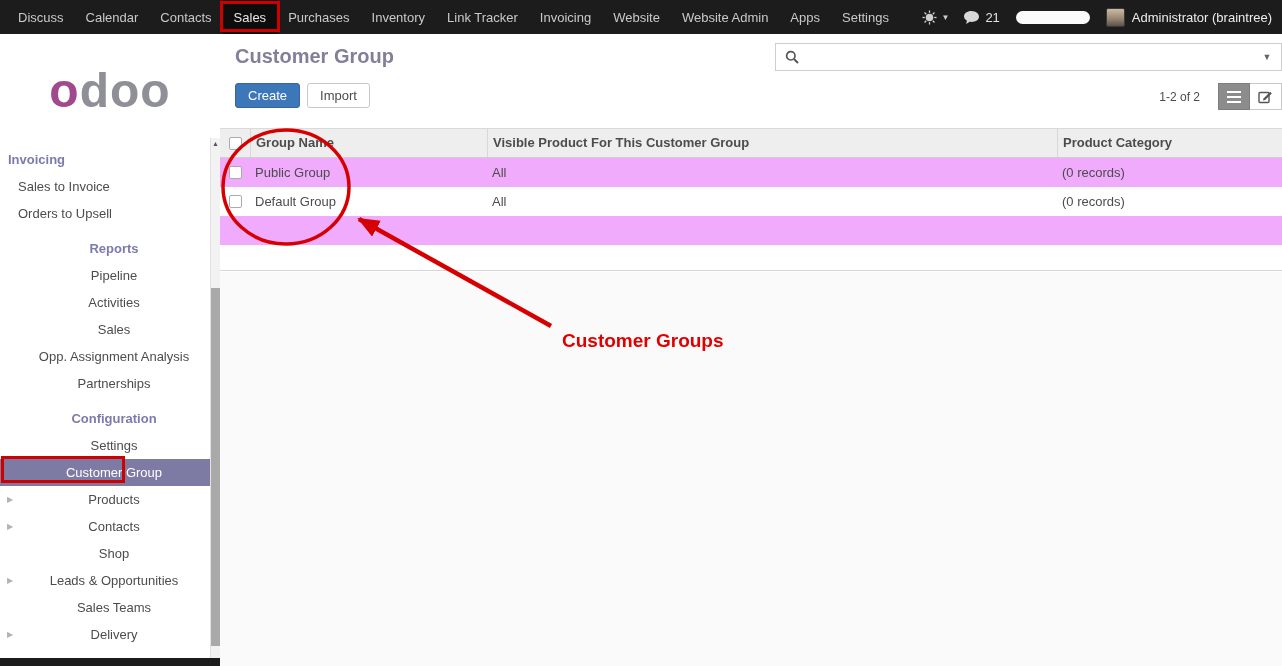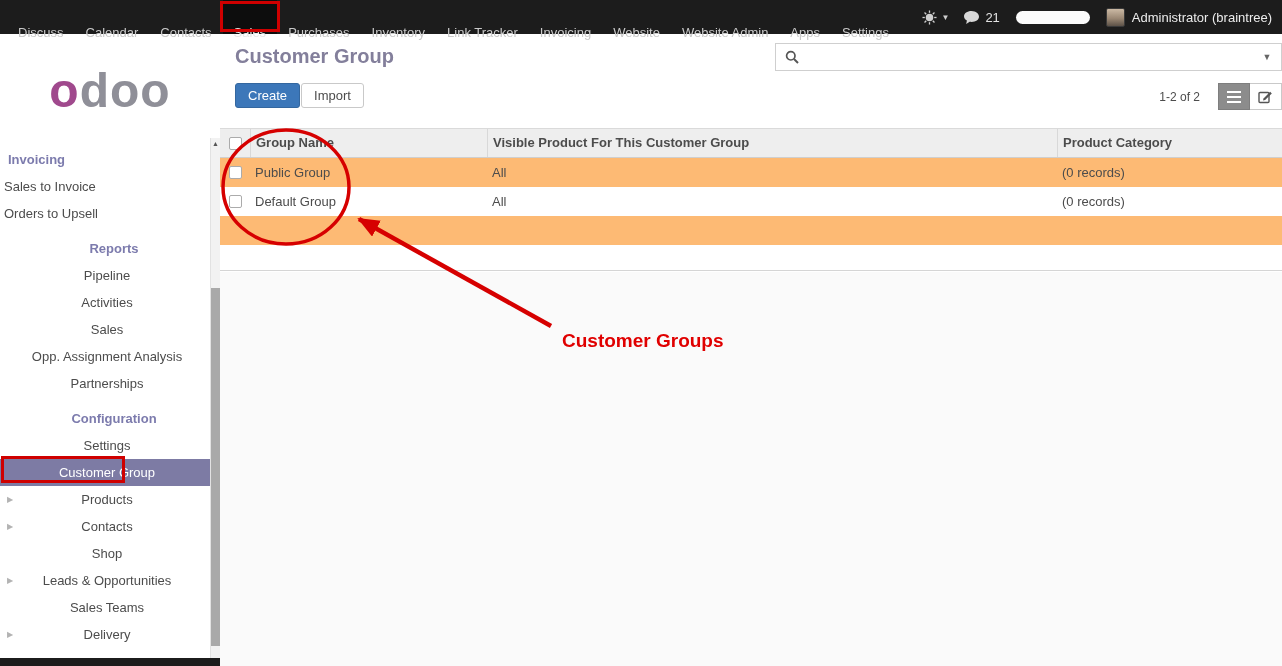--- a/index.html
+++ b/index.html
@@ -2,56 +2,56 @@
 <html><head>
 <meta charset="utf-8">
 <style>
   * { margin:0; padding:0; box-sizing:border-box; }
   html,body { width:1282px; height:666px; overflow:hidden; }
   body { font-family:"Liberation Sans","DejaVu Sans",sans-serif; position:relative; background:#fff; }
 
   
   .topbar { position:absolute; top:0; left:0; right:0; height:34px; background:#1c1c1c; display:flex; align-items:stretch; z-index:5; }
   .menu { display:flex; padding-left:7px; }
-  .menu-item { position:relative; line-height:34px; padding:16px 11px; font-size:13px; color:#c9c9c9; cursor:pointer; white-space:nowrap; }
+  .menu-item { position:relative; line-height:34px; padding:1px 11px; font-size:13px; color:#c9c9c9; cursor:pointer; white-space:nowrap; }
   .menu-item.active { background:#0d0d0d; color:#e6e6e6; }
   .sales-box { position:absolute; left:-3px; right:-3px; top:1px; bottom:2px; border:3px solid #cf0000; pointer-events:none; }
   .topbar-right { margin-left:auto; display:flex; align-items:center; padding-right:10px; }
   .tb-group { display:flex; align-items:center; margin-left:14px; }
   .tiny-caret { font-size:8px; color:#cfcfcf; margin-left:4px; }
   .msg-count { color:#e3e3e3; font-size:13px; margin-left:5px; }
   .pill { width:74px; height:13px; background:#fbfbfb; border-radius:7px; margin-left:16px; }
   .avatar { width:19px; height:19px; border-radius:2px; margin-left:16px;
             background:linear-gradient(180deg,#cbb9a4 0%,#9b8874 55%,#5d5248 100%); border:1px solid #3a3a3a; }
   .user-name { color:#ececec; font-size:13px; margin-left:7px; }
 
   
   .sidebar { position:absolute; top:34px; left:0; width:220px; bottom:0; background:#fff; z-index:2; }
   .side-logo { height:112px; display:flex; align-items:center; justify-content:center; font-weight:bold; font-size:48px; letter-spacing:1px; }
   .logo-first { color:#a0498d; }
   .logo-rest { color:#8f8f98; }
   .side-section + .side-section { margin-top:8px;text-align:center; }
   .side-header { height:27px; line-height:27px; padding-left:8px; color:#7c7bad; font-weight:bold; font-size:13px; }
-  .side-item { position:relative; height:27px; line-height:27px; padding-left:4px; font-size:13px; color:#4c4c4c; width:210px; cursor:pointer; }
+  .side-item { position:relative; height:27px; line-height:27px; padding-left:18px; font-size:13px; color:#4c4c4c; width:210px; cursor:pointer; }
   .side-item.selected { background:#7d7ba4; color:#fff; }
   .caret-icon { position:absolute; left:7px; top:0; font-size:8px; color:#b3b3b3; }
   .cg-box { position:absolute; left:1px; top:-3px; width:124px; height:27px; border:3px solid #cf0000; pointer-events:none; }
   .side-scroll { position:absolute; top:104px; right:0; width:10px; bottom:8px; background:#f2f2f2; border-left:1px solid #e2e2e2; }
   .scroll-up { position:absolute; top:2px; left:0; width:9px; text-align:center; font-size:7px; color:#555; cursor:pointer; }
   .scroll-thumb { position:absolute; top:150px; left:0; width:9px; height:358px; background:#a9a9a9; cursor:pointer; }
   .sidebar-bottom-bar { position:absolute; bottom:0; left:0; width:220px; height:8px; background:#1c1c1c; }
 
   
   .main { position:absolute; left:220px; top:34px; right:0; bottom:0; background:#fff; }
   .page-title { position:absolute; left:15px; top:11px; font-size:20px; color:#837f9b; }
   .searchview { position:absolute; left:555px; top:9px; right:0; height:28px; border:1px solid #cfcfcf; background:#fff; display:flex; align-items:center; }
   .search-mag { margin:0 6px 0 9px; display:flex; }
   .search-input { flex:1; border:none; outline:none; font-size:14px; color:#333; background:transparent; padding:0 4px; font-family:inherit; }
   .search-caret { width:28px; text-align:center; color:#666; font-size:9px; cursor:pointer; }
-  .cp-buttons { position:absolute; left:15px; top:49px; display:flex; gap:1px; }
+  .cp-buttons { position:absolute; left:15px; top:49px; display:flex; gap:7px; }
   .btn { font-size:13px; padding:4px 12px; border-radius:3px; cursor:pointer; font-family:inherit; }
   .btn-primary { background:#3c77b9; color:#fff; border:1px solid #34679f; }
   .btn-default { background:#fff; color:#4c4c4c; border:1px solid #c9c9c9; }
   .pager-area { position:absolute; right:0; top:49px; display:flex; align-items:center; }
   .pager-text { font-size:12px; color:#4c4c4c; margin-right:18px; }
   .switcher { display:flex; }
   .sw-btn { width:32px; height:27px; border:1px solid #c9c9c9; background:#fff; display:flex; align-items:center; justify-content:center; cursor:pointer; }
   .sw-btn + .sw-btn { border-left:none; }
   .sw-btn.active { background:#8c8c8c; border-color:#7e7e7e; }
 
@@ -59,21 +59,21 @@
   .list-filler { position:absolute; left:0; right:0; top:238px; bottom:0; background:#fafafa; }
   .list-view { position:absolute; top:94px; left:0; right:0; background:#fff; }
   .lv-header { display:flex; height:30px; background:#eeeeee; border-top:1px solid #dadada; border-bottom:1px solid #cfcfcf; align-items:center; font-weight:bold; color:#4c4c4c; font-size:13px; }
   .cell { padding-left:5px; overflow:hidden; white-space:nowrap; }
   .c-check { width:30px; display:flex; justify-content:center; padding-left:0; }
   .c-name { width:205px; }
   .c-prod { width:570px;margin-left:32px; }
   .c-cat { flex:1; }
   .lv-header .c-name, .lv-header .c-prod, .lv-header .c-cat { border-left:1px solid #d8d8d8; height:28px; line-height:28px; }
   .lv-row { display:flex; height:29px; align-items:center; font-size:13px; color:#4c4c4c; cursor:pointer; }
-  .lv-row.odd { background:#fdba74; }
+  .lv-row.odd { background:#f0abfc; }
   .lv-row.even { background:#fff; }
   .lv-row.last { height:26px; border-bottom:1px solid #d5d5d5; cursor:default; }
   .checkbox { width:13px; height:13px; border:1px solid #ababab; background:#fff; border-radius:2px; display:inline-block; }
 
   
   .overlay { position:absolute; top:0; left:0; z-index:100; pointer-events:none; }
 </style>
 </head>
 <body>
 

